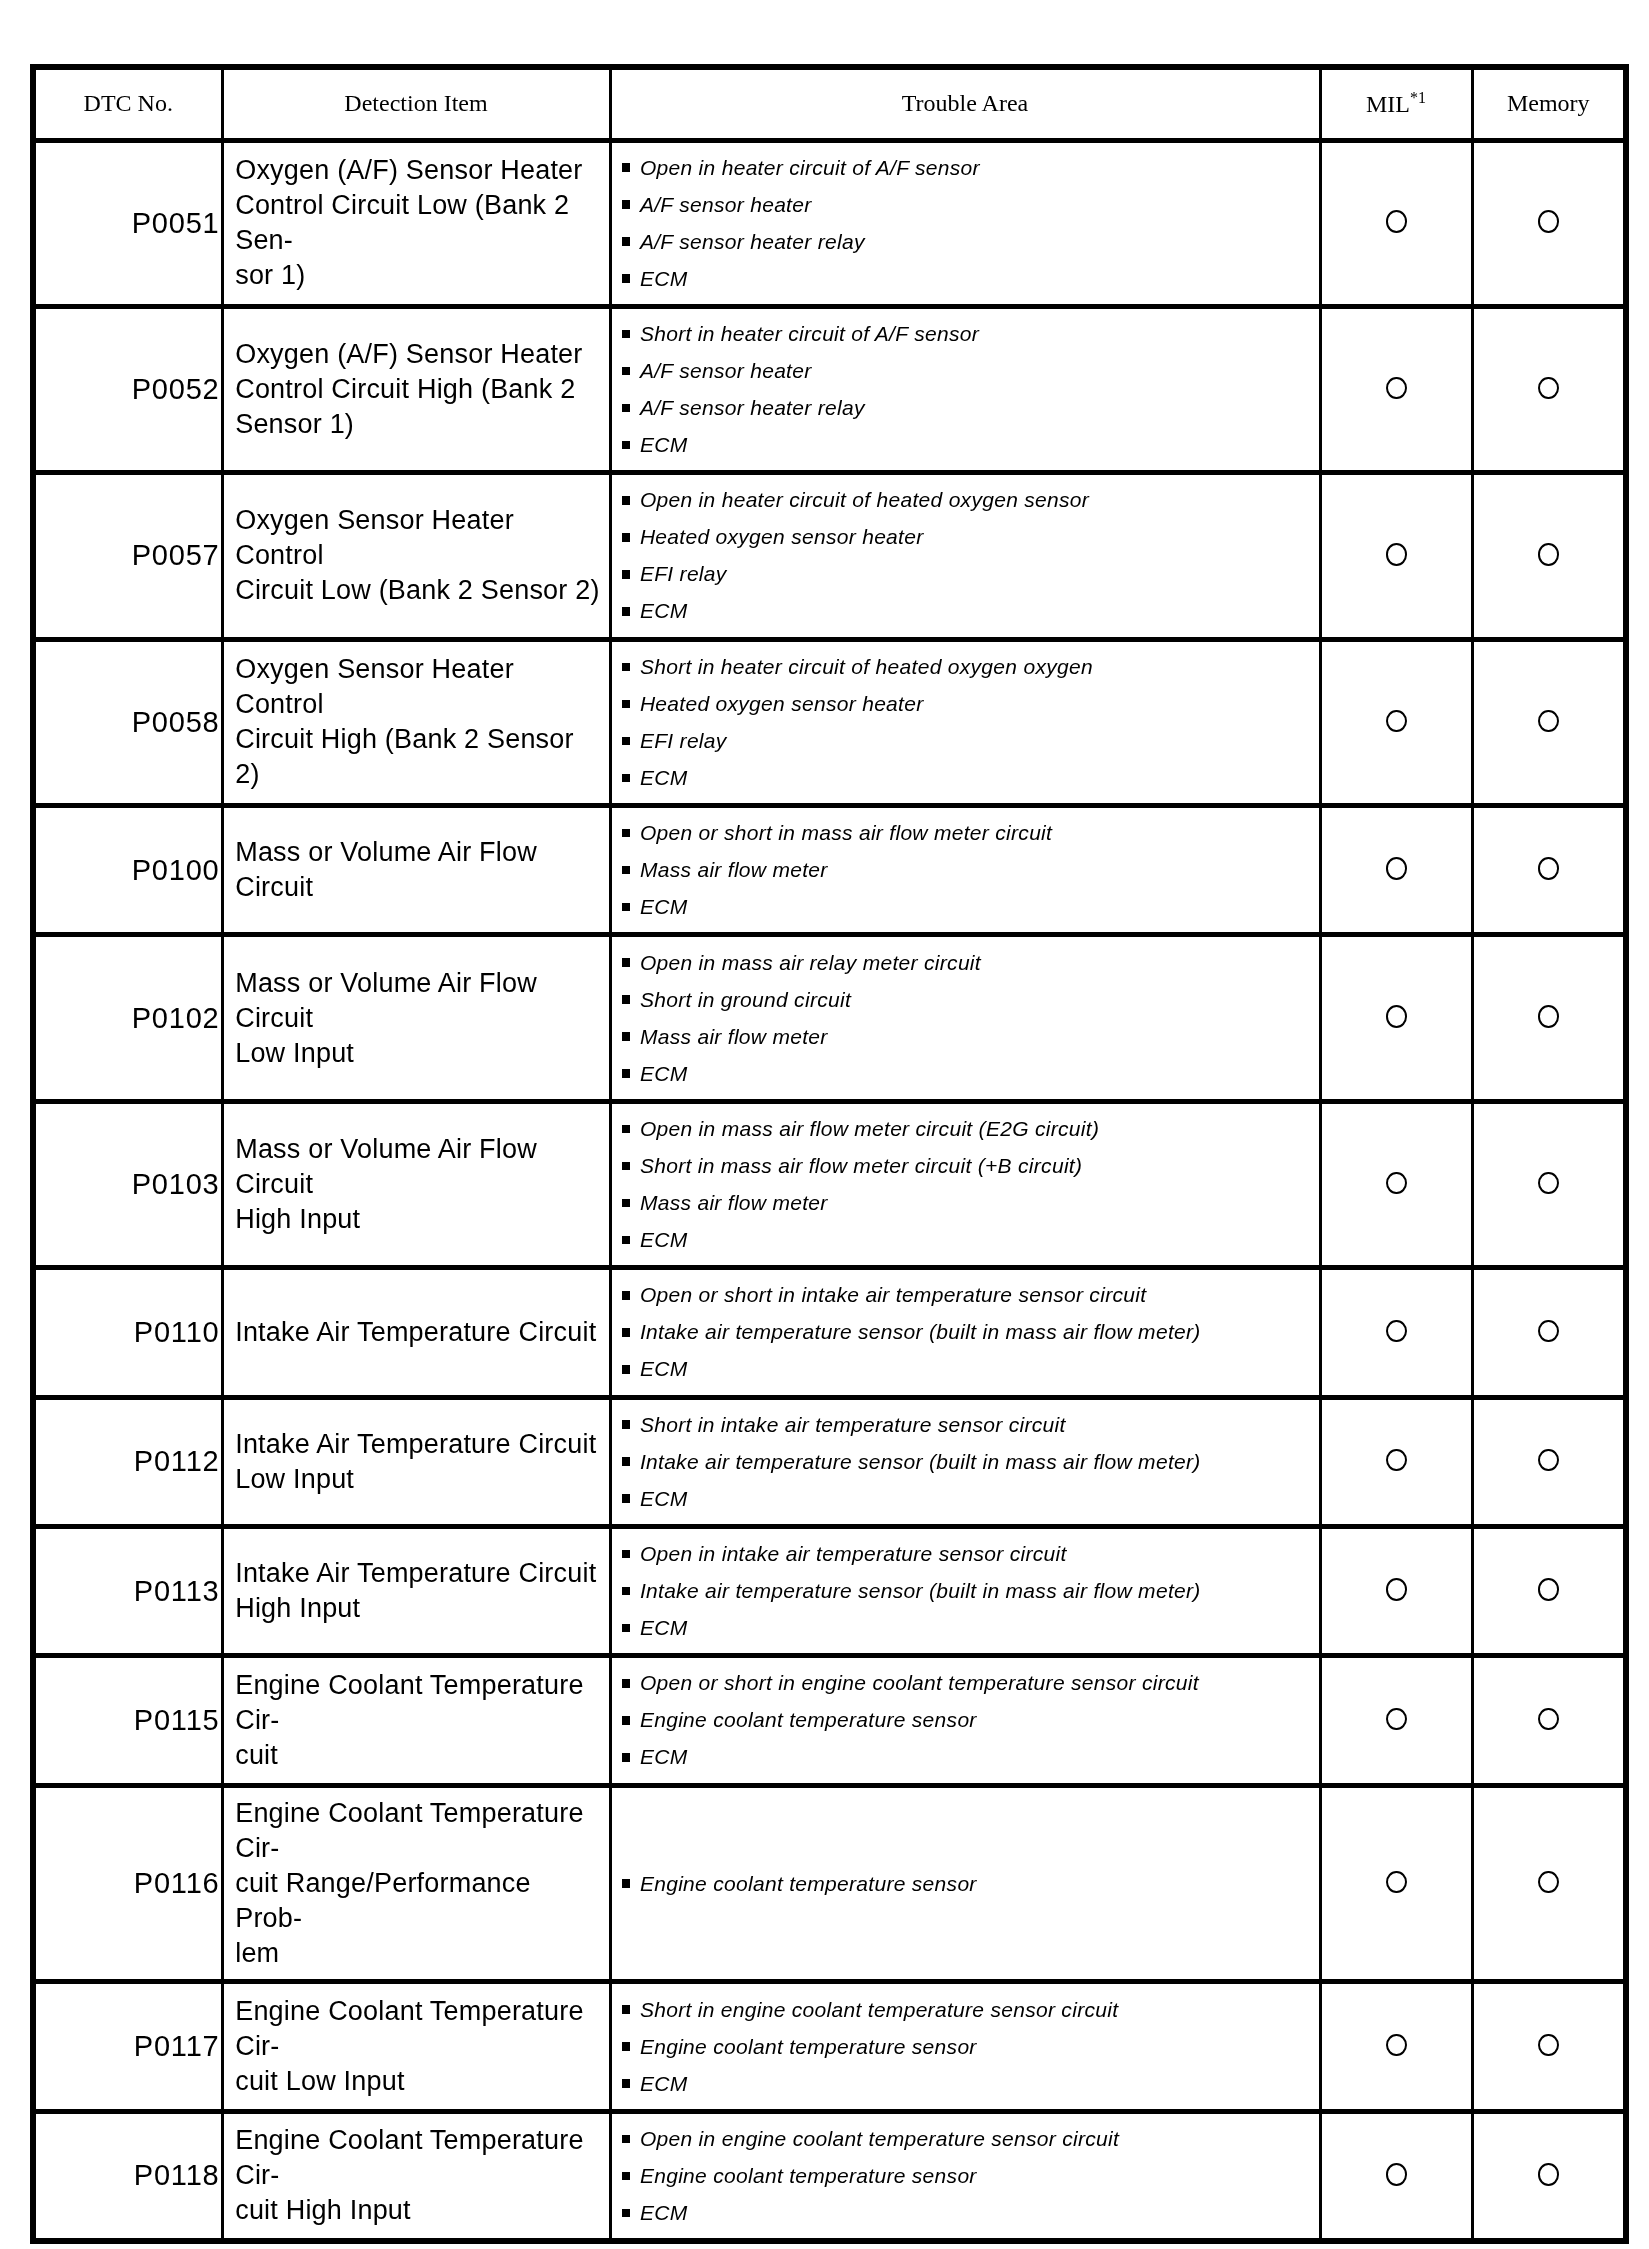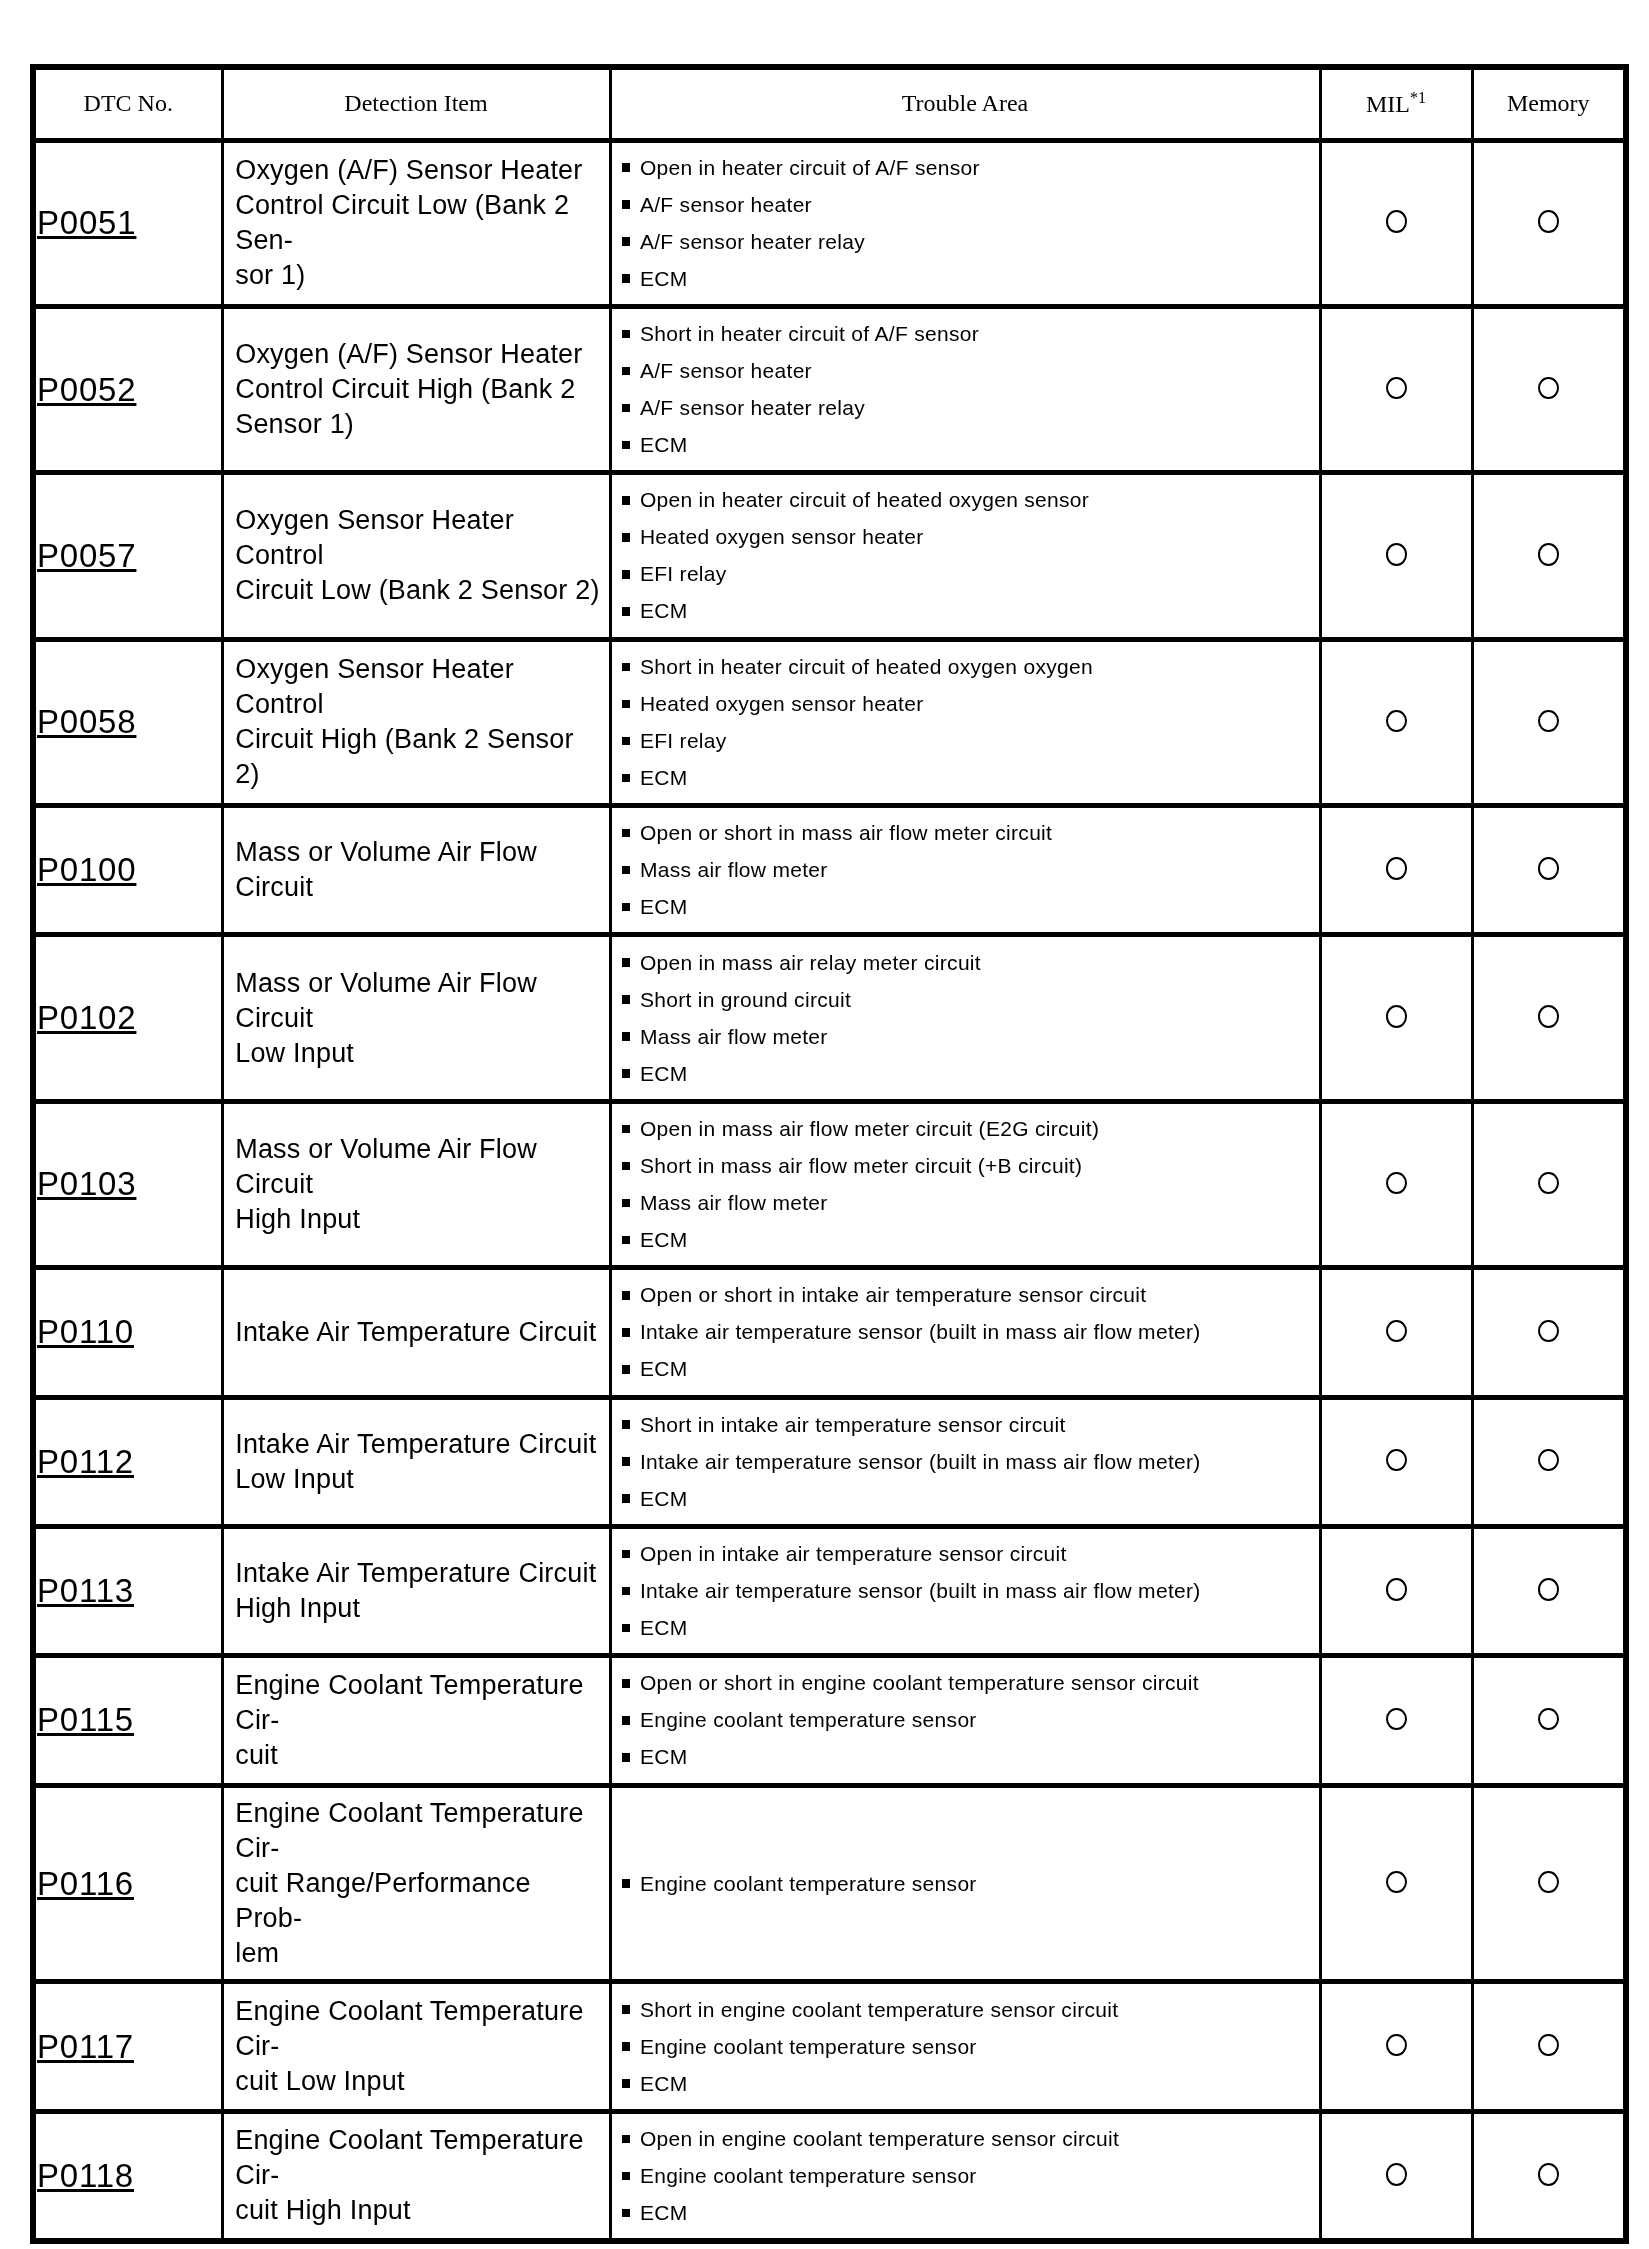--- a/index.html
+++ b/index.html
@@ -35,42 +35,42 @@
     font-family: "Liberation Serif", serif;
     font-weight: normal;
     font-size: 24px;
     height: 73px;
     border-bottom-width: 5.8px;
   }
   thead th sup {
     font-size: 16px;
   }
   td.c-dtc {
-    text-align: left;
-    font-size: 33px;
+    text-align: right;
+    font-size: 29px;
     letter-spacing: 0.8px;
-    text-decoration: underline;
   }
   td.c-det {
     font-size: 27px;
     line-height: 35px;
     padding: 8.4px 5px 8.4px 11.7px;
     white-space: pre-line;
     letter-spacing: 0.2px;
   }
   td.c-trouble {
     padding: 6.7px 3.3px 6.7px 10px;
   }
   .bullet-line {
     display: flex;
     align-items: center;
     height: 37px;
     font-size: 21px;
     letter-spacing: 0.3px;
     white-space: nowrap;
+    font-style: italic;
   }
   .bullet-square {
     width: 8.4px;
     height: 8.4px;
     background: #000;
     margin-right: 10px;
     flex: 0 0 auto;
   }
   td.c-mil, td.c-mem {
     text-align: center;

